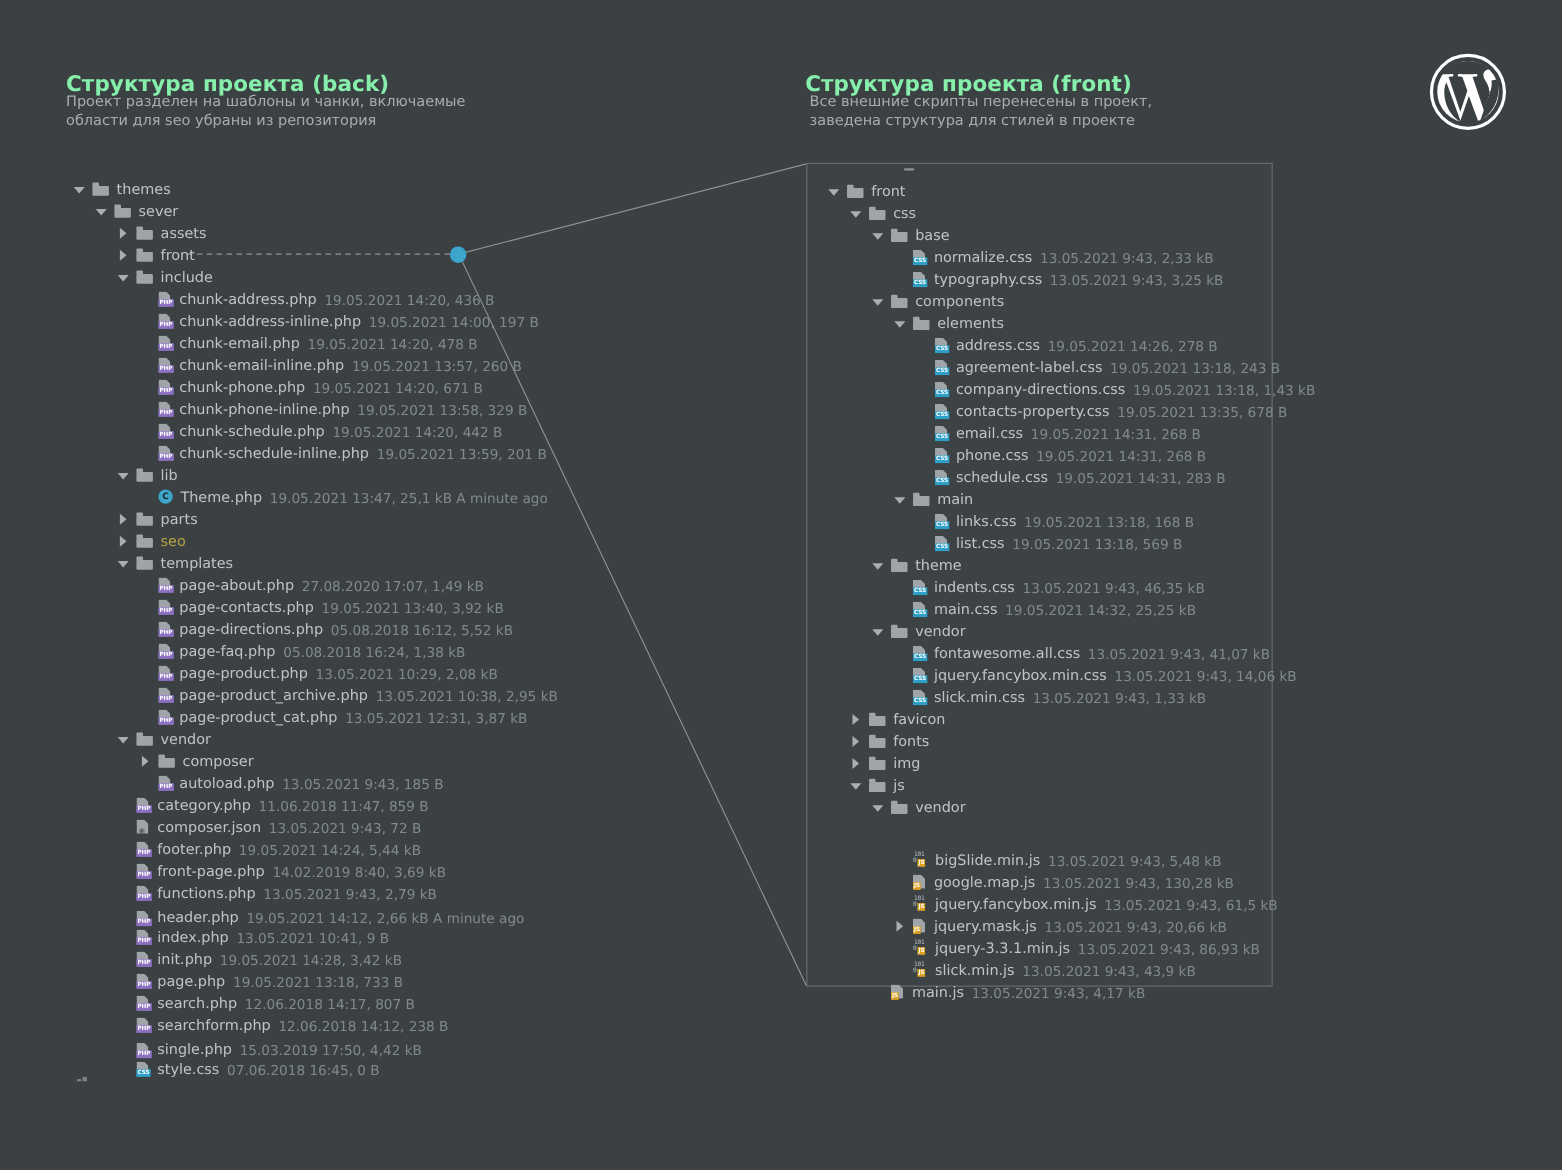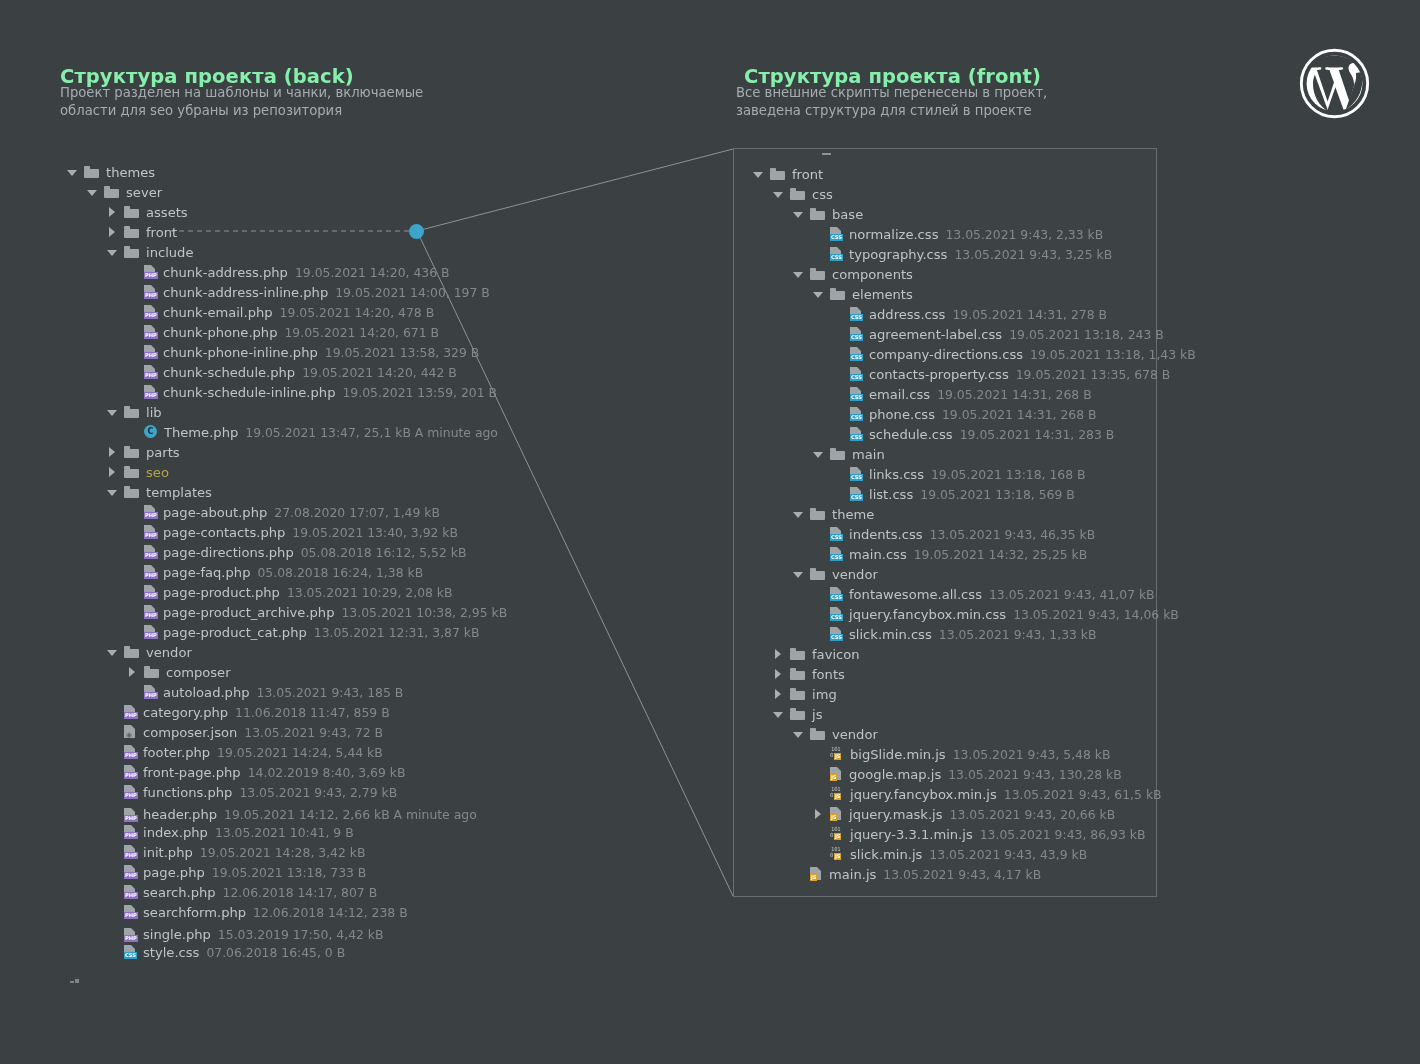--- a/index.html
+++ b/index.html
@@ -150,21 +150,21 @@
 </head>
 <body>
 
 <section class="panel" id="panel-back">
   <h1 class="p-title" style="left:60px;top:52px;">Структура проекта (back)</h1>
   <p class="p-sub" style="left:60px;top:84px;width:420px;margin:0;">Проект разделен на шаблоны и чанки, включаемые
 области для seo убраны из репозитория</p>
 </section>
 
 <section class="panel" id="panel-front">
-  <h1 class="p-title" style="left:44px;top:52px;text-align:center;">Структура проекта (front)</h1>
+  <h1 class="p-title" style="left:32px;top:52px;text-align:center;">Структура проекта (front)</h1>
   <p class="p-sub" style="left:36px;top:84px;width:420px;margin:0;">Все внешние скрипты перенесены в проект,
 заведена структура для стилей в проекте</p>
 </section>
 
 <div id="front-box"></div>
 <div class="tiny-dash"></div>
 
 <svg id="connector-svg">
   <line x1="170" y1="231" x2="409" y2="231" stroke="#8d9397" stroke-width="1" stroke-dasharray="5 4"></line>
   <line x1="417" y1="231" x2="733" y2="149" stroke="#8d9397" stroke-width="1"></line>
@@ -235,20 +235,29 @@
       </span>
       <span class="nm">chunk-email.php</span>
       <span class="meta">19.05.2021 14:20, 478 B</span>
     </div>
     <div class="row" style="padding-left: 60px;">
       <span class="twisty none"></span>
       <span class="file-ico php">
         <span class="sheet"></span>
         <span class="badge">PHP</span>
       </span>
+      <span class="nm">chunk-email-inline.php</span>
+      <span class="meta">19.05.2021 13:57, 260 B</span>
+    </div>
+    <div class="row" style="padding-left: 60px;">
+      <span class="twisty none"></span>
+      <span class="file-ico php">
+        <span class="sheet"></span>
+        <span class="badge">PHP</span>
+      </span>
       <span class="nm">chunk-phone.php</span>
       <span class="meta">19.05.2021 14:20, 671 B</span>
     </div>
     <div class="row" style="padding-left: 60px;">
       <span class="twisty none"></span>
       <span class="file-ico php">
         <span class="sheet"></span>
         <span class="badge">PHP</span>
       </span>
       <span class="nm">chunk-phone-inline.php</span>
@@ -544,21 +553,21 @@
       <span class="folder-ico"></span>
       <span class="nm">elements</span>
     </div>
     <div class="row" style="padding-left: 80px;">
       <span class="twisty none"></span>
       <span class="file-ico css">
         <span class="sheet"></span>
         <span class="badge">CSS</span>
       </span>
       <span class="nm">address.css</span>
-      <span class="meta">19.05.2021 14:31, 278 B</span>
+      <span class="meta">19.05.2021 14:26, 278 B</span>
     </div>
     <div class="row" style="padding-left: 80px;">
       <span class="twisty none"></span>
       <span class="file-ico css">
         <span class="sheet"></span>
         <span class="badge">CSS</span>
       </span>
       <span class="nm">agreement-label.css</span>
       <span class="meta">19.05.2021 13:18, 243 B</span>
     </div>
@@ -703,21 +712,21 @@
     <div class="row" style="padding-left: 20px;">
       <span class="twisty open"></span>
       <span class="folder-ico"></span>
       <span class="nm">js</span>
     </div>
     <div class="row" style="padding-left: 40px;">
       <span class="twisty open"></span>
       <span class="folder-ico"></span>
       <span class="nm">vendor</span>
     </div>
-    <div class="row" style="padding-left: 60px;">
+    <div class="row" style="padding-left: 60px; margin-top: 28px;">
       <span class="twisty none"></span>
       <span class="file-ico minjs">
         <span class="bits">101</span>
         <span class="bits2">0</span>
         <span class="badge">JS</span>
       </span>
       <span class="nm">bigSlide.min.js</span>
       <span class="meta">13.05.2021 9:43, 5,48 kB</span>
     </div>
     <div class="row" style="padding-left: 60px;">

